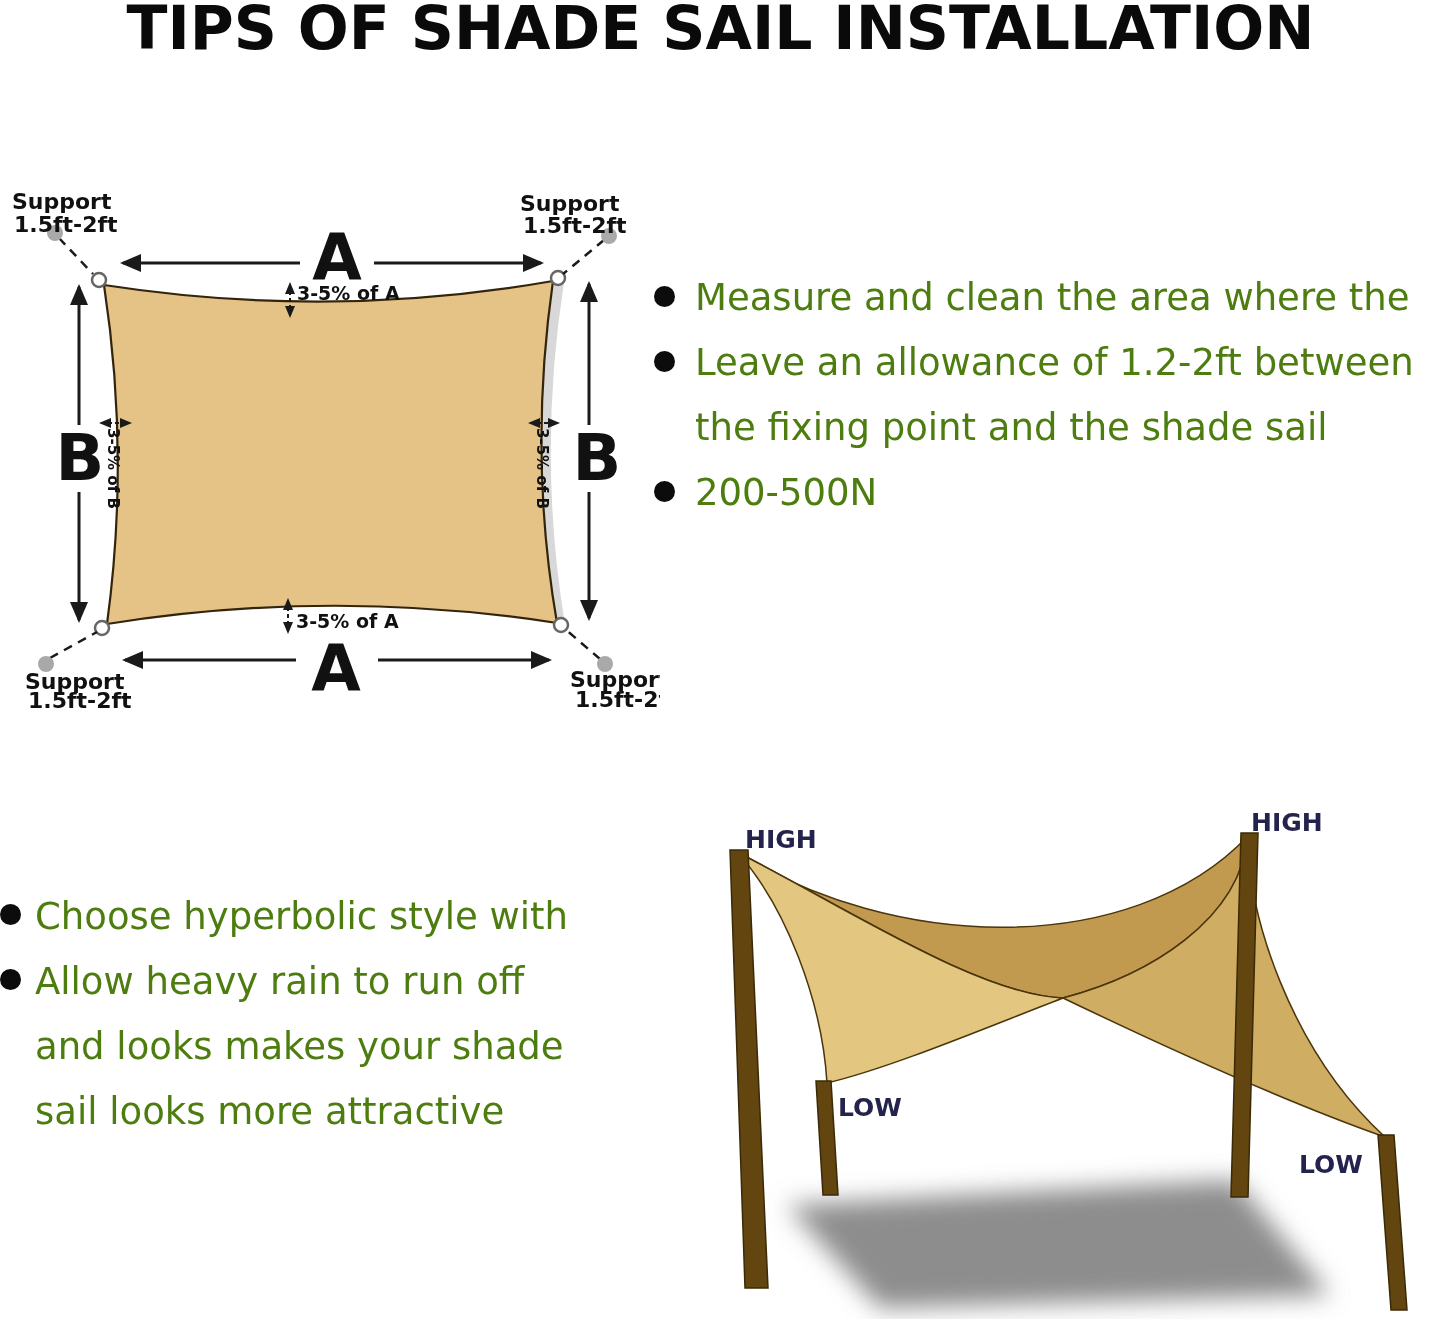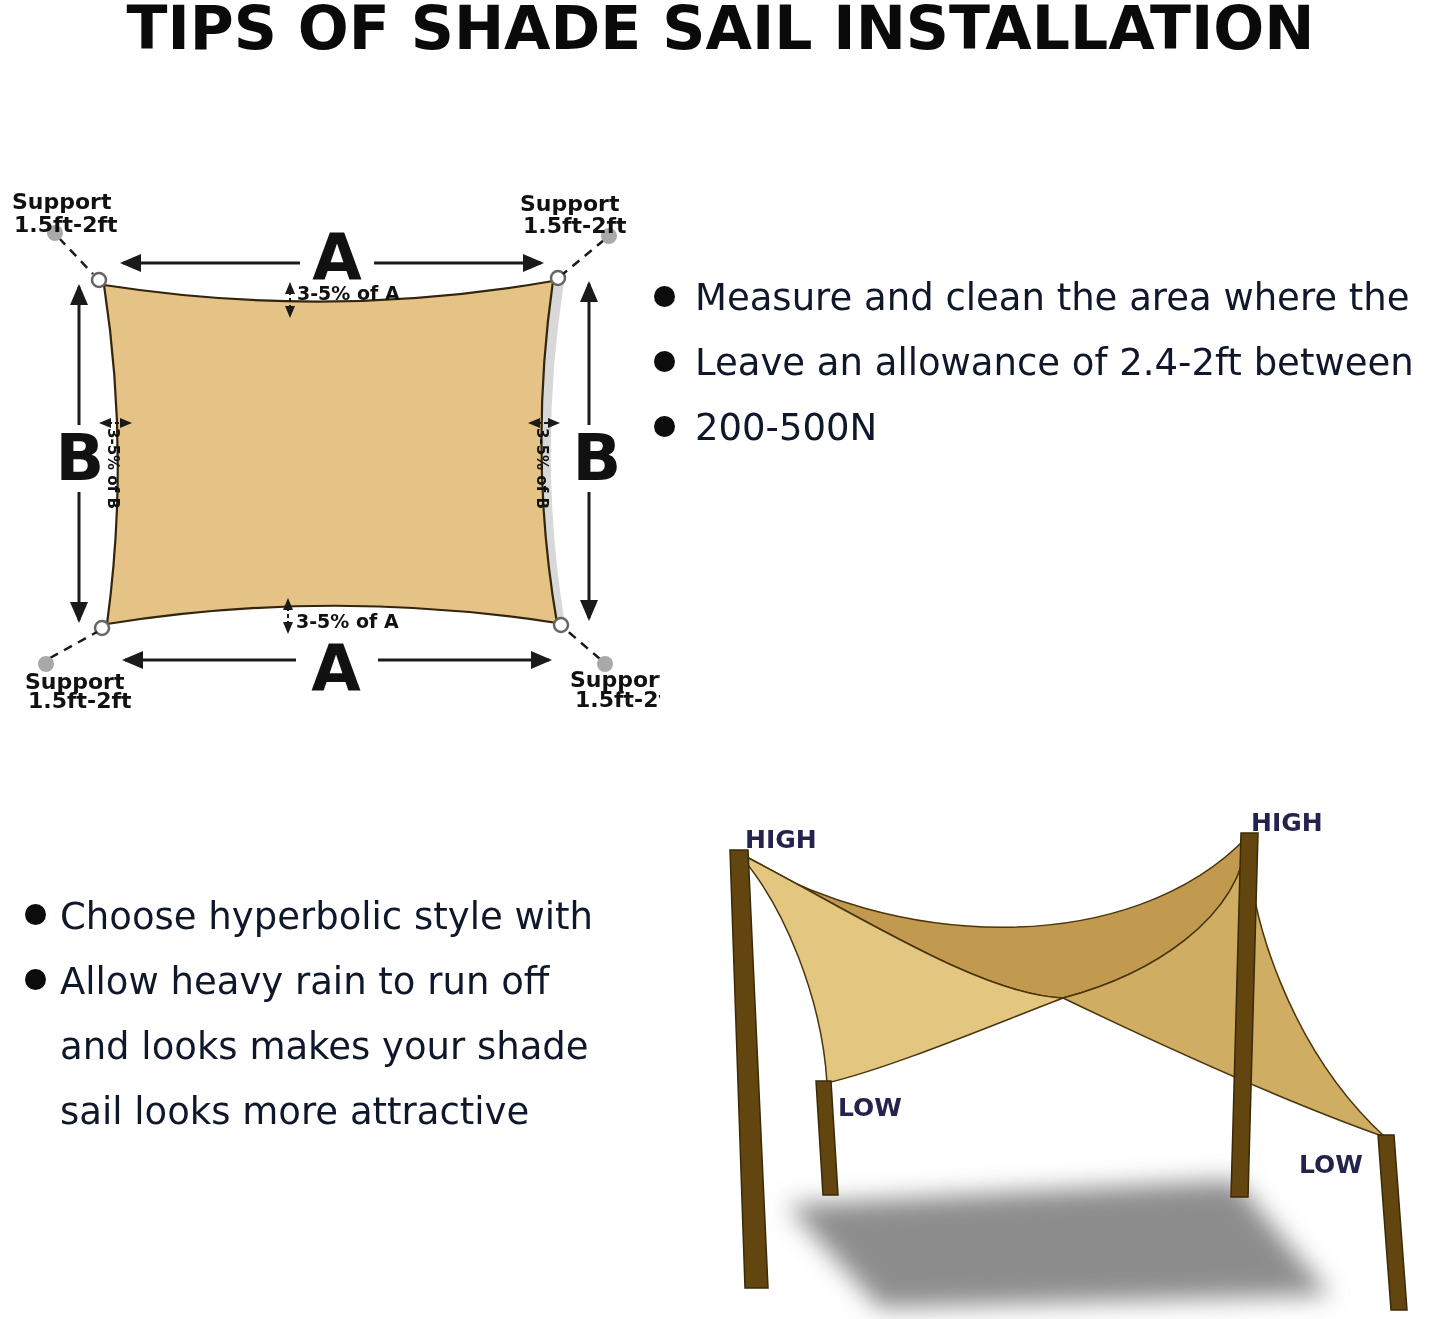--- a/index.html
+++ b/index.html
@@ -6,26 +6,26 @@
   #stage{position:relative;width:1441px;height:1319px;background:#ffffff;overflow:hidden;
          font-family:"DejaVu Sans",sans-serif;color:#141414;}
 
   
   .title{position:absolute;left:0;top:-8px;width:100%;text-align:center;
          font-size:60px;font-weight:bold;line-height:72px;color:#0a0a0a;letter-spacing:0;}
 
   
   .tips{position:absolute;}
   .tips-right{left:640px;top:265px;width:810px;padding-left:14px;}
-  .tips-left{left:16px;top:884px;width:680px;padding-left:9px;}
+  .tips-left{left:0px;top:884px;width:680px;}
   .tip{display:flex;align-items:flex-start;}
   .dot{flex:0 0 auto;width:21px;height:21px;border-radius:50%;background:#0c0c0c;
        margin:21px 20px 0 0;}
   .tips-left .dot{margin-right:14px;margin-top:20px;}
-  .tlines{font-size:37px;line-height:65px;color:#0f172a;white-space:nowrap;}
+  .tlines{font-size:37px;line-height:65px;color:#4d7c0f;white-space:nowrap;}
   .tline{display:block;}
 
   
   .svg-abs{position:absolute;}
   svg text{font-family:"DejaVu Sans",sans-serif;fill:#111;}
   .sup{font-size:22px;font-weight:bold;}
   .big{font-size:64px;font-weight:bold;}
   .sag{font-size:19px;font-weight:bold;}
   .sagv{font-size:15px;font-weight:bold;}
   .hl{font-size:25px;font-weight:bold;fill:#23234d;}
@@ -106,21 +106,22 @@
   <div class="tips tips-right">
     <div class="tip">
       <span class="dot"></span>
       <span class="tlines">
         <span class="tline">Measure and clean the area where the</span>
       </span>
     </div>
     <div class="tip">
       <span class="dot"></span>
       <span class="tlines">
-        <span class="tline">Leave an allowance of 2.4-2ft between</span>
+        <span class="tline">Leave an allowance of 1.2-2ft between</span>
+        <span class="tline">the fixing point and the shade sail</span>
       </span>
     </div>
     <div class="tip">
       <span class="dot"></span>
       <span class="tlines">
         <span class="tline">200-500N</span>
       </span>
     </div>
   </div>
 

